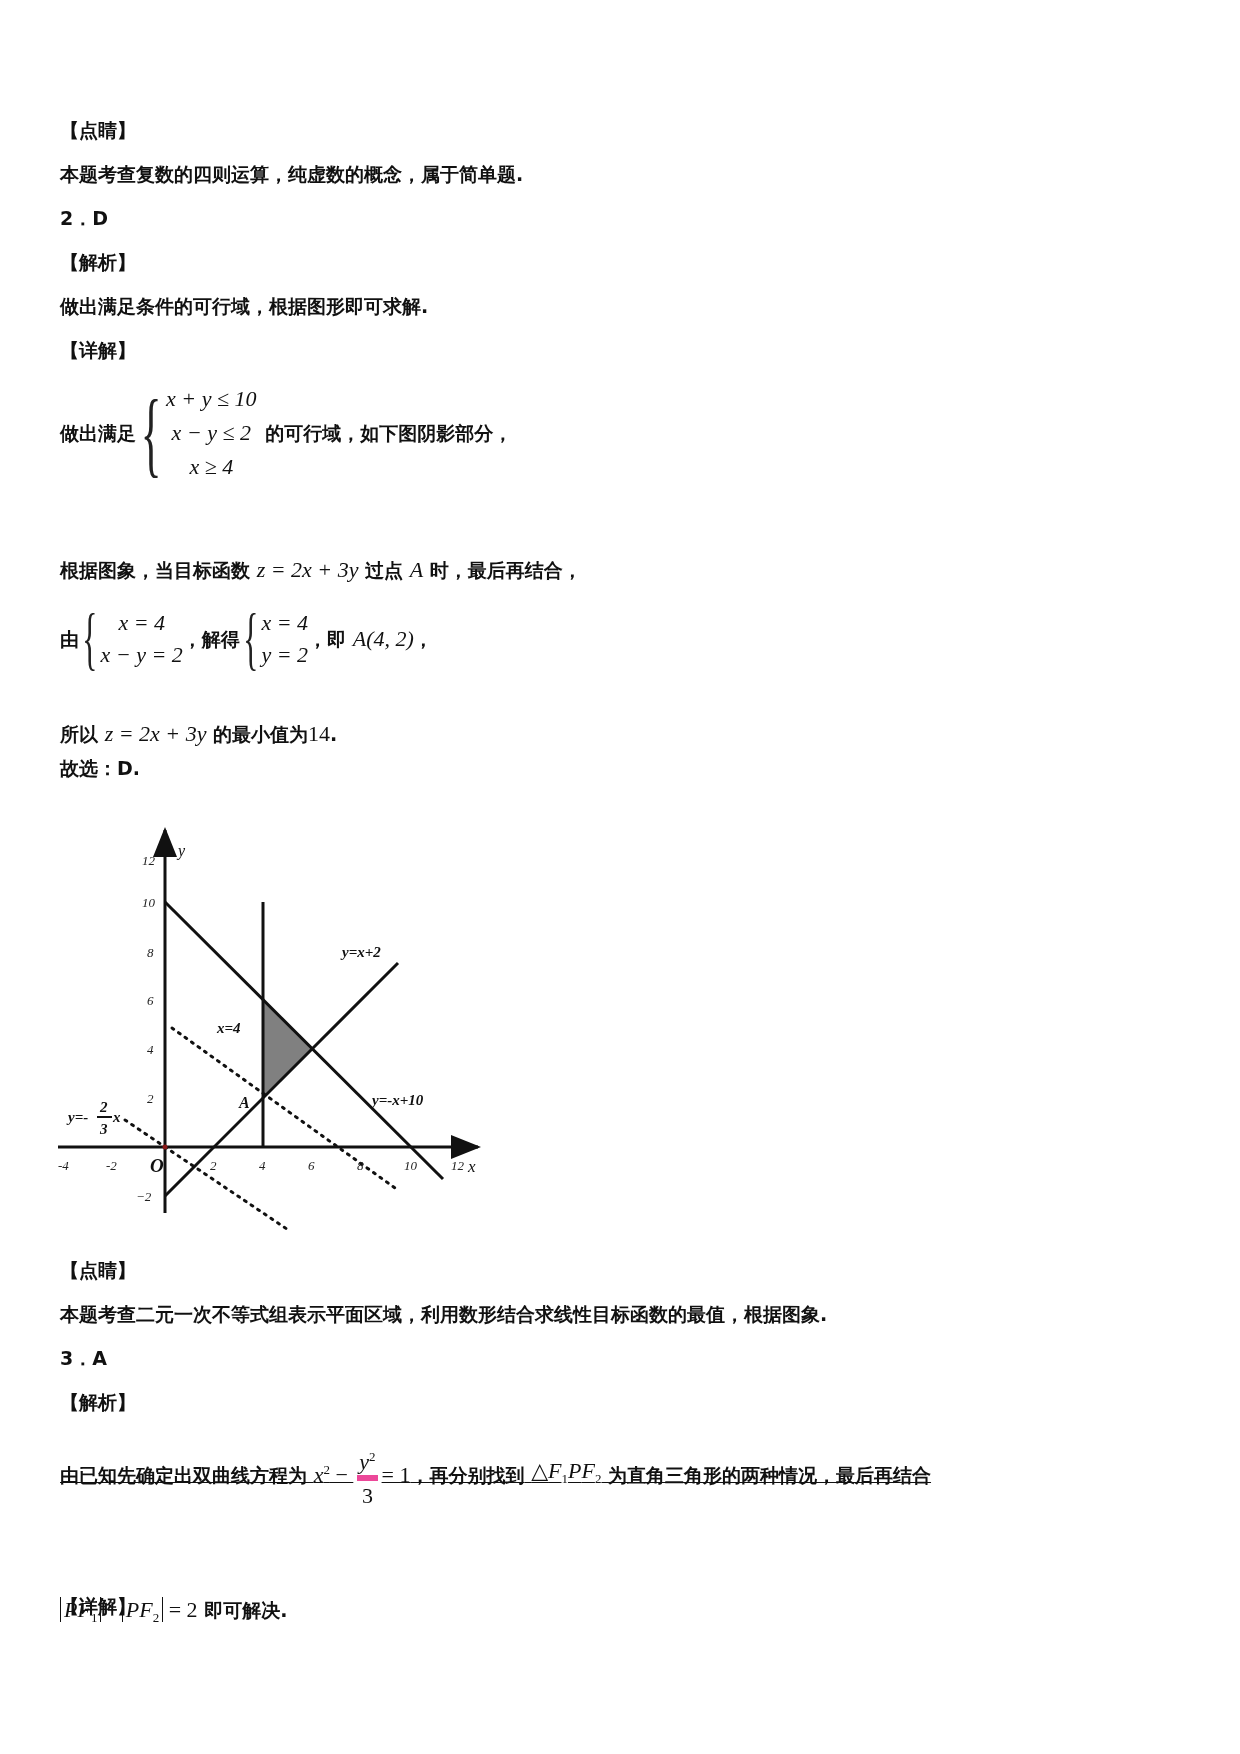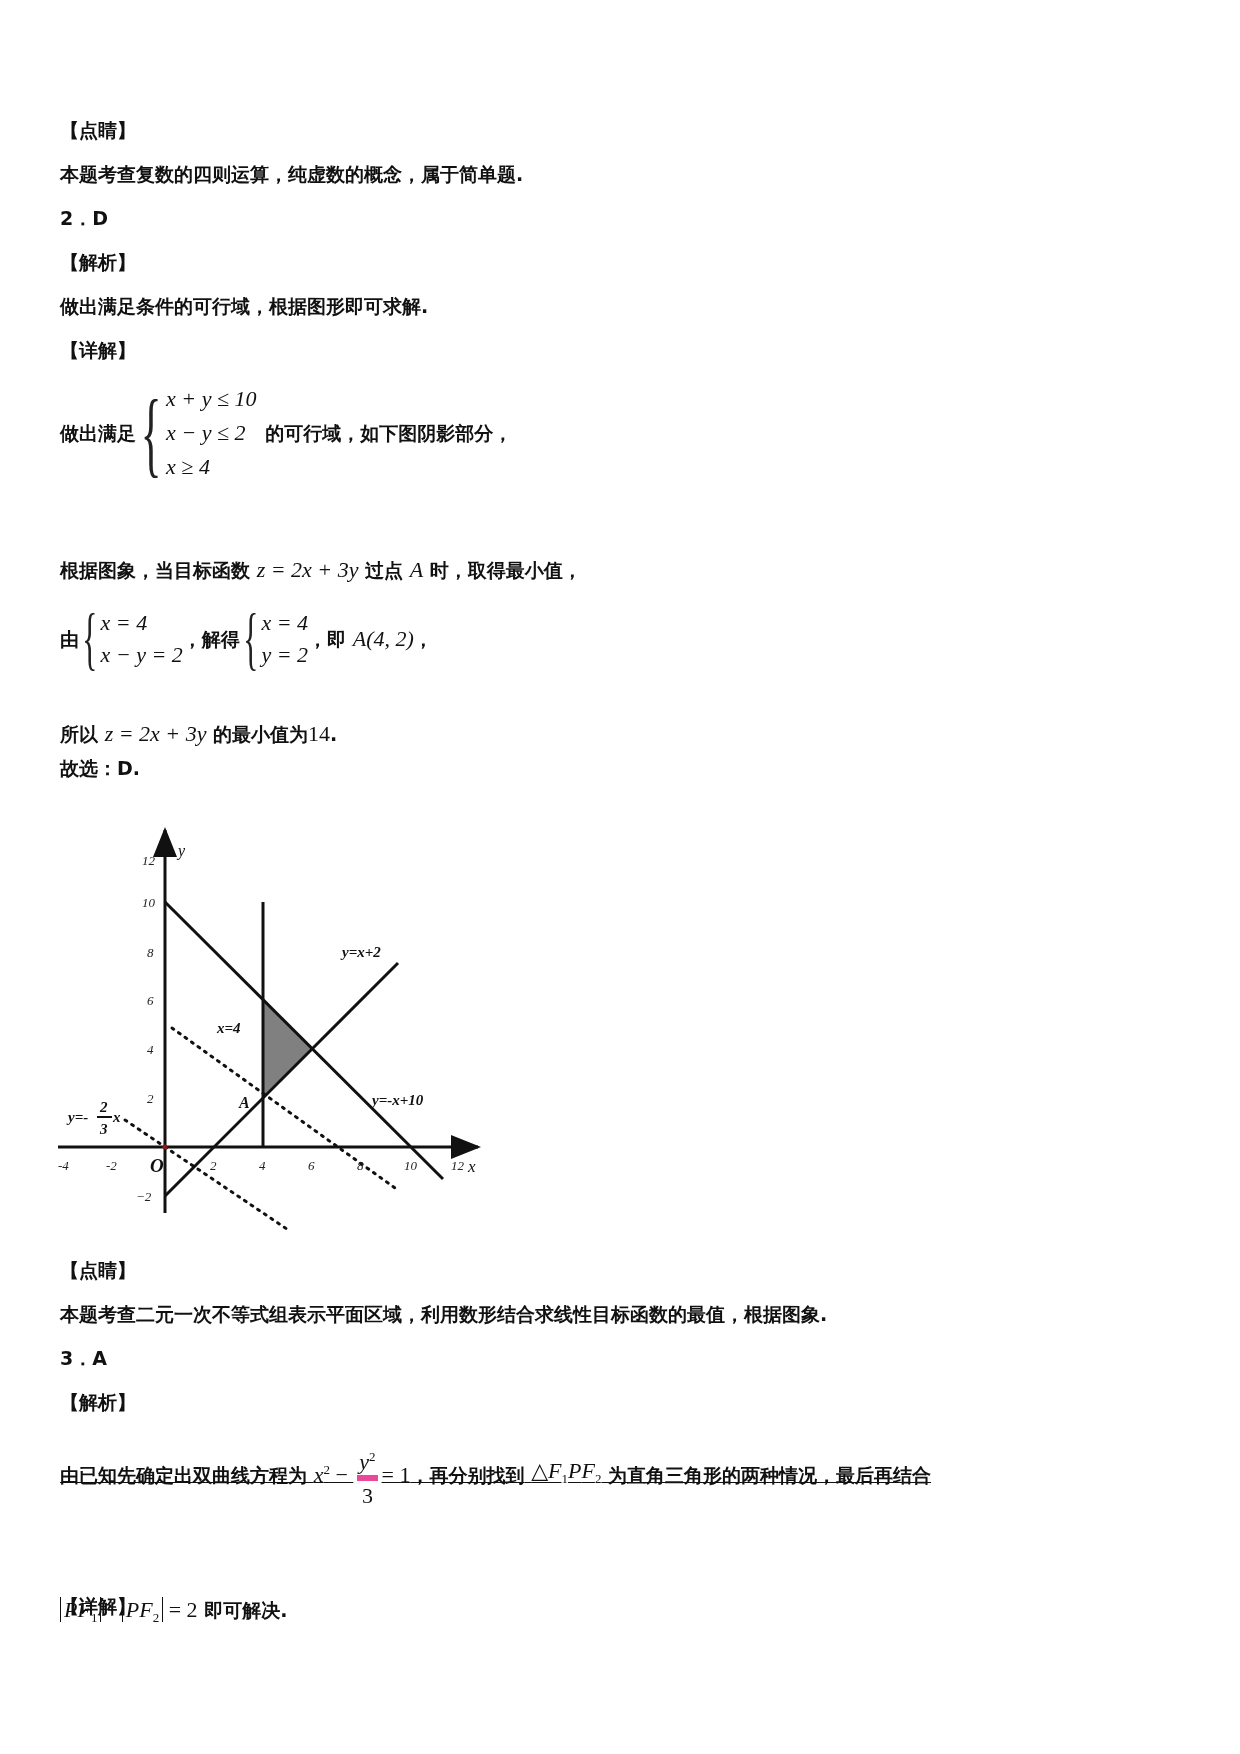--- a/index.html
+++ b/index.html
@@ -4,21 +4,21 @@
 <style>
   html, body { margin: 0; padding: 0; background: #ffffff; }
   body { width: 1240px; height: 1754px; position: relative; overflow: hidden;
          font-family: "DejaVu Sans", "Liberation Sans", sans-serif; color: #111; }
   .line { position: absolute; left: 60px; font-size: 19px; font-weight: bold; white-space: nowrap; line-height: 24px; }
   .math { font-family: "Liberation Serif", "DejaVu Serif", serif; font-weight: normal; font-size: 22px; }
   .mi { font-style: italic; }
   .sys { display: inline-flex; align-items: center; vertical-align: middle; }
   .brace { font-family: "Liberation Serif", "DejaVu Serif", serif; font-weight: normal; color: #222; }
   .rows { display: inline-flex; flex-direction: column; }
-  .rows span { display: block; }
+  .rows span { display: block; text-align: center; }
   .frac { display: inline-flex; flex-direction: column; align-items: center; vertical-align: middle; margin: 0 4px; }
   .frac .num { border-bottom: 6px solid #ec4899; padding: 0 2px; line-height: 26px; }
   .frac .den { line-height: 30px; }
   sup, sub { font-size: 13px; }
   .abs { border-left: 1px solid #111; border-right: 1px solid #111; padding: 0 3px; }
   #chart { position: absolute; left: 50px; top: 820px; }
   #chart text { font-family: "Liberation Serif", "DejaVu Serif", serif; font-style: italic; }
 </style>
 </head>
 <body>
@@ -41,21 +41,21 @@
     </span>
   </span>
   <span style="vertical-align:middle; margin-left:2px">的可行域，如下图阴影部分，</span>
 </div>
 
 <div class="line" style="top:558px">
   <span>根据图象，当目标函数</span>
   <span class="math mi">z = 2x + 3y</span>
   <span>过点</span>
   <span class="math mi">A</span>
-  <span>时，取得最小值，</span>
+  <span>时，最后再结合，</span>
 </div>
 
 <div class="line" style="top:604px; line-height:34px;">
   <span style="vertical-align:middle">由</span><span class="sys">
     <span class="brace" style="font-size:70px; line-height:70px; transform:scaleX(0.45); margin:0 -6px;">{</span>
     <span class="rows math mi" style="line-height:32px">
       <span>x = 4</span>
       <span>x − y = 2</span>
     </span>
   </span><span style="vertical-align:middle">，解得</span><span class="sys">

